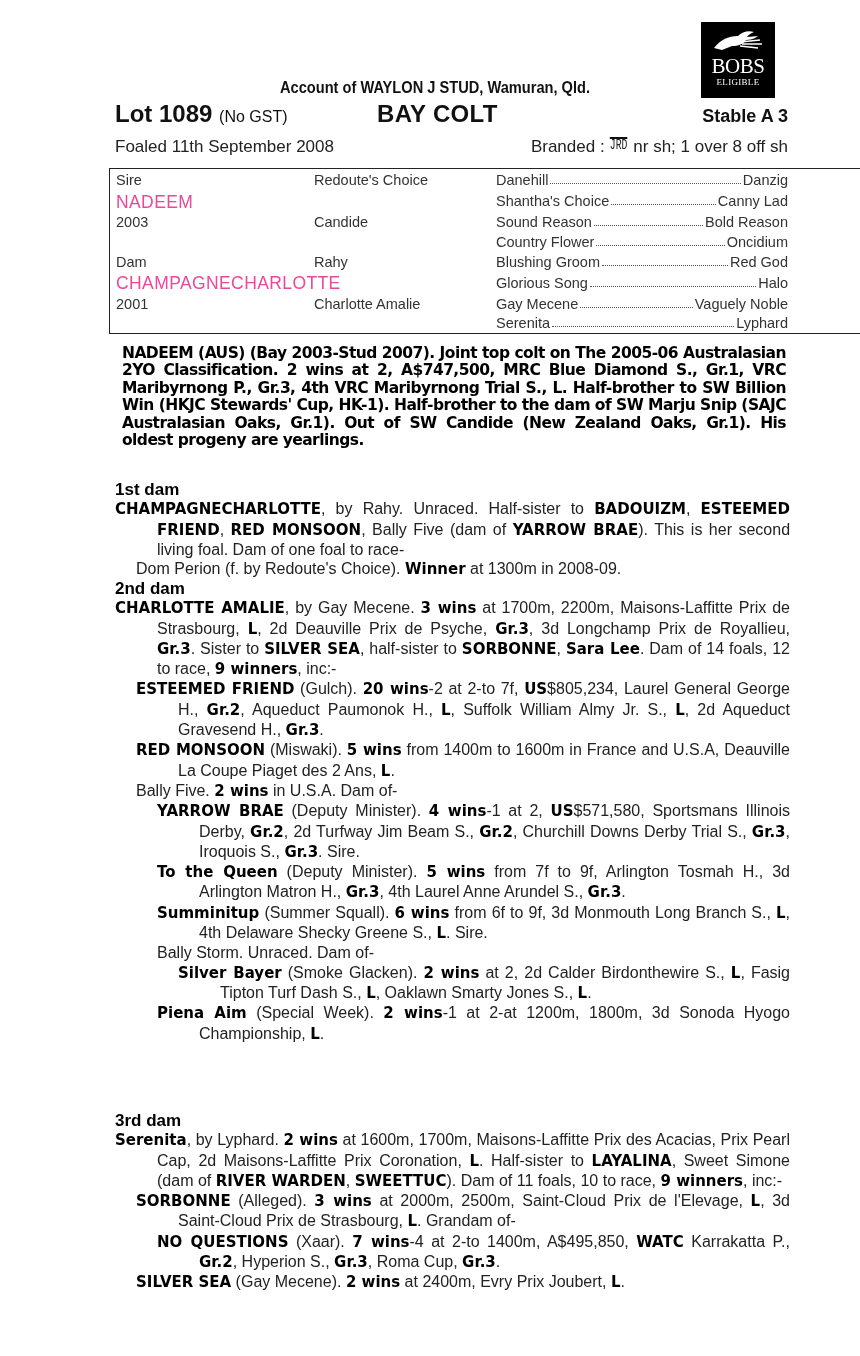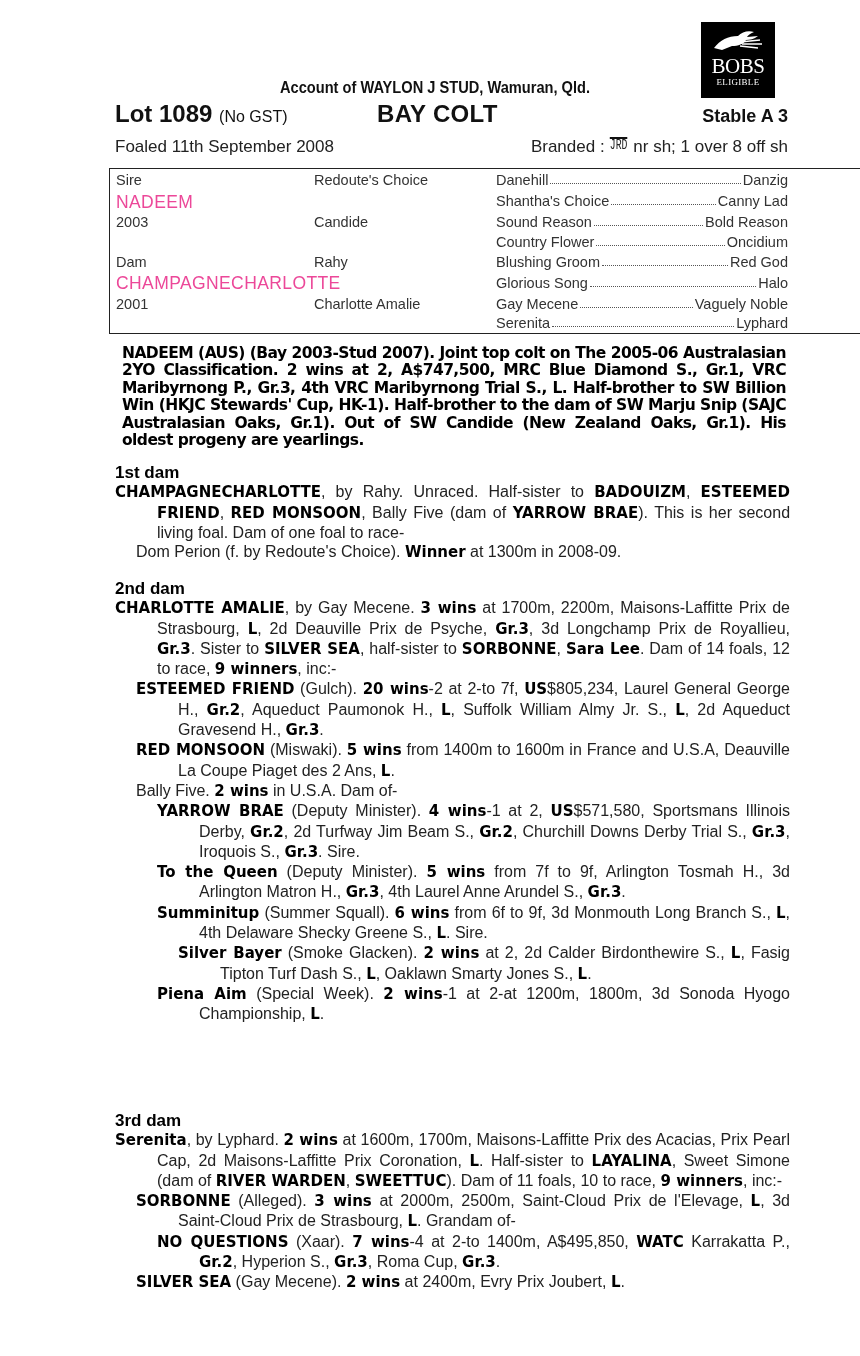--- a/index.html
+++ b/index.html
@@ -107,35 +107,36 @@
     </div>
   <div class="g3" style="top:146px">
       <span>Serenita</span>
       <span class="dots"></span>
       <span>Lyphard</span>
     </div>
 </div>
 
 <div class="blurb">NADEEM (AUS) (Bay 2003-Stud 2007). Joint top colt on The 2005-06 Australasian 2YO Classification. 2 wins at 2, A$747,500, MRC Blue Diamond S., Gr.1, VRC Maribyrnong P., Gr.3, 4th VRC Maribyrnong Trial S., L. Half-brother to SW Billion Win (HKJC Stewards' Cup, HK-1). Half-brother to the dam of SW Marju Snip (SAJC Australasian Oaks, Gr.1). Out of SW Candide (New Zealand Oaks, Gr.1). His oldest progeny are yearlings.</div>
 
-<div class="section" style="top:463px">
+<div class="section" style="top:480px">
   <div class="hd">1st dam</div>
   <p class="i0"><b>CHAMPAGNECHARLOTTE</b>, by Rahy. Unraced. Half-sister to <b>BADOUIZM</b>, <b>ESTEEMED FRIEND</b>, <b>RED MONSOON</b>, Bally Five (dam of <b>YARROW BRAE</b>). This is her second living foal. Dam of one foal to race-</p>
   <p class="i1">Dom Perion (f. by Redoute's Choice). <b>Winner</b> at 1300m in 2008-09.</p>
 </div>
 
 <div class="section" style="top:579px">
   <div class="hd">2nd dam</div>
   <p class="i0"><b>CHARLOTTE AMALIE</b>, by Gay Mecene. <b>3 wins</b> at 1700m, 2200m, Maisons-Laffitte Prix de Strasbourg, <b>L</b>, 2d Deauville Prix de Psyche, <b>Gr.3</b>, 3d Longchamp Prix de Royallieu, <b>Gr.3</b>. Sister to <b>SILVER SEA</b>, half-sister to <b>SORBONNE</b>, <b>Sara Lee</b>. Dam of 14 foals, 12 to race, <b>9 winners</b>, inc:-</p>
   <p class="i1"><b>ESTEEMED FRIEND</b> (Gulch). <b>20 wins</b>-2 at 2-to 7f, <b>US</b>$805,234, Laurel General George H., <b>Gr.2</b>, Aqueduct Paumonok H., <b>L</b>, Suffolk William Almy Jr. S., <b>L</b>, 2d Aqueduct Gravesend H., <b>Gr.3</b>.</p>
   <p class="i1"><b>RED MONSOON</b> (Miswaki). <b>5 wins</b> from 1400m to 1600m in France and U.S.A, Deauville La Coupe Piaget des 2 Ans, <b>L</b>.</p>
   <p class="i1">Bally Five. <b>2 wins</b> in U.S.A. Dam of-</p>
   <p class="i2"><b>YARROW BRAE</b> (Deputy Minister). <b>4 wins</b>-1 at 2, <b>US</b>$571,580, Sportsmans Illinois Derby, <b>Gr.2</b>, 2d Turfway Jim Beam S., <b>Gr.2</b>, Churchill Downs Derby Trial S., <b>Gr.3</b>, Iroquois S., <b>Gr.3</b>. Sire.</p>
   <p class="i2"><b>To the Queen</b> (Deputy Minister). <b>5 wins</b> from 7f to 9f, Arlington Tosmah H., 3d Arlington Matron H., <b>Gr.3</b>, 4th Laurel Anne Arundel S., <b>Gr.3</b>.</p>
   <p class="i2"><b>Summinitup</b> (Summer Squall). <b>6 wins</b> from 6f to 9f, 3d Monmouth Long Branch S., <b>L</b>, 4th Delaware Shecky Greene S., <b>L</b>. Sire.</p>
+  <p class="i2">Bally Storm. Unraced. Dam of-</p>
   <p class="i3"><b>Silver Bayer</b> (Smoke Glacken). <b>2 wins</b> at 2, 2d Calder Birdonthewire S., <b>L</b>, Fasig Tipton Turf Dash S., <b>L</b>, Oaklawn Smarty Jones S., <b>L</b>.</p>
   <p class="i2"><b>Piena Aim</b> (Special Week). <b>2 wins</b>-1 at 2-at 1200m, 1800m, 3d Sonoda Hyogo Championship, <b>L</b>.</p>
 </div>
 
 <div class="section" style="top:1111px">
   <div class="hd">3rd dam</div>
   <p class="i0"><b>Serenita</b>, by Lyphard. <b>2 wins</b> at 1600m, 1700m, Maisons-Laffitte Prix des Acacias, Prix Pearl Cap, 2d Maisons-Laffitte Prix Coronation, <b>L</b>. Half-sister to <b>LAYALINA</b>, Sweet Simone (dam of <b>RIVER WARDEN</b>, <b>SWEETTUC</b>). Dam of 11 foals, 10 to race, <b>9 winners</b>, inc:-</p>
   <p class="i1"><b>SORBONNE</b> (Alleged). <b>3 wins</b> at 2000m, 2500m, Saint-Cloud Prix de l'Elevage, <b>L</b>, 3d Saint-Cloud Prix de Strasbourg, <b>L</b>. Grandam of-</p>
   <p class="i2"><b>NO QUESTIONS</b> (Xaar). <b>7 wins</b>-4 at 2-to 1400m, A$495,850, <b>WATC</b> Karrakatta P., <b>Gr.2</b>, Hyperion S., <b>Gr.3</b>, Roma Cup, <b>Gr.3</b>.</p>
   <p class="i1"><b>SILVER SEA</b> (Gay Mecene). <b>2 wins</b> at 2400m, Evry Prix Joubert, <b>L</b>.</p>

